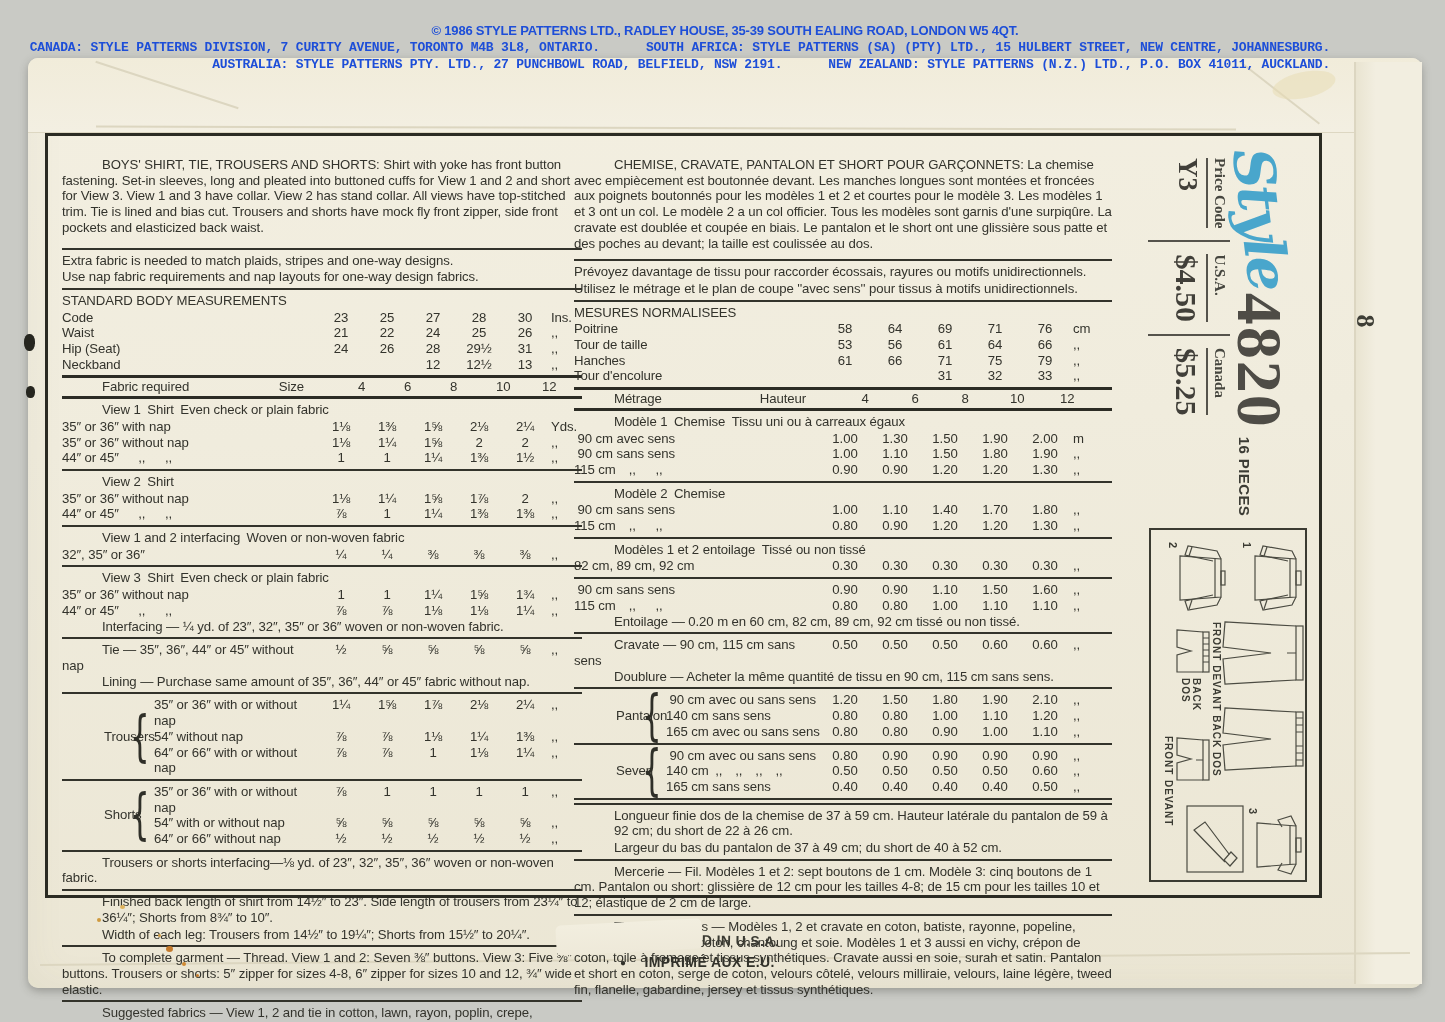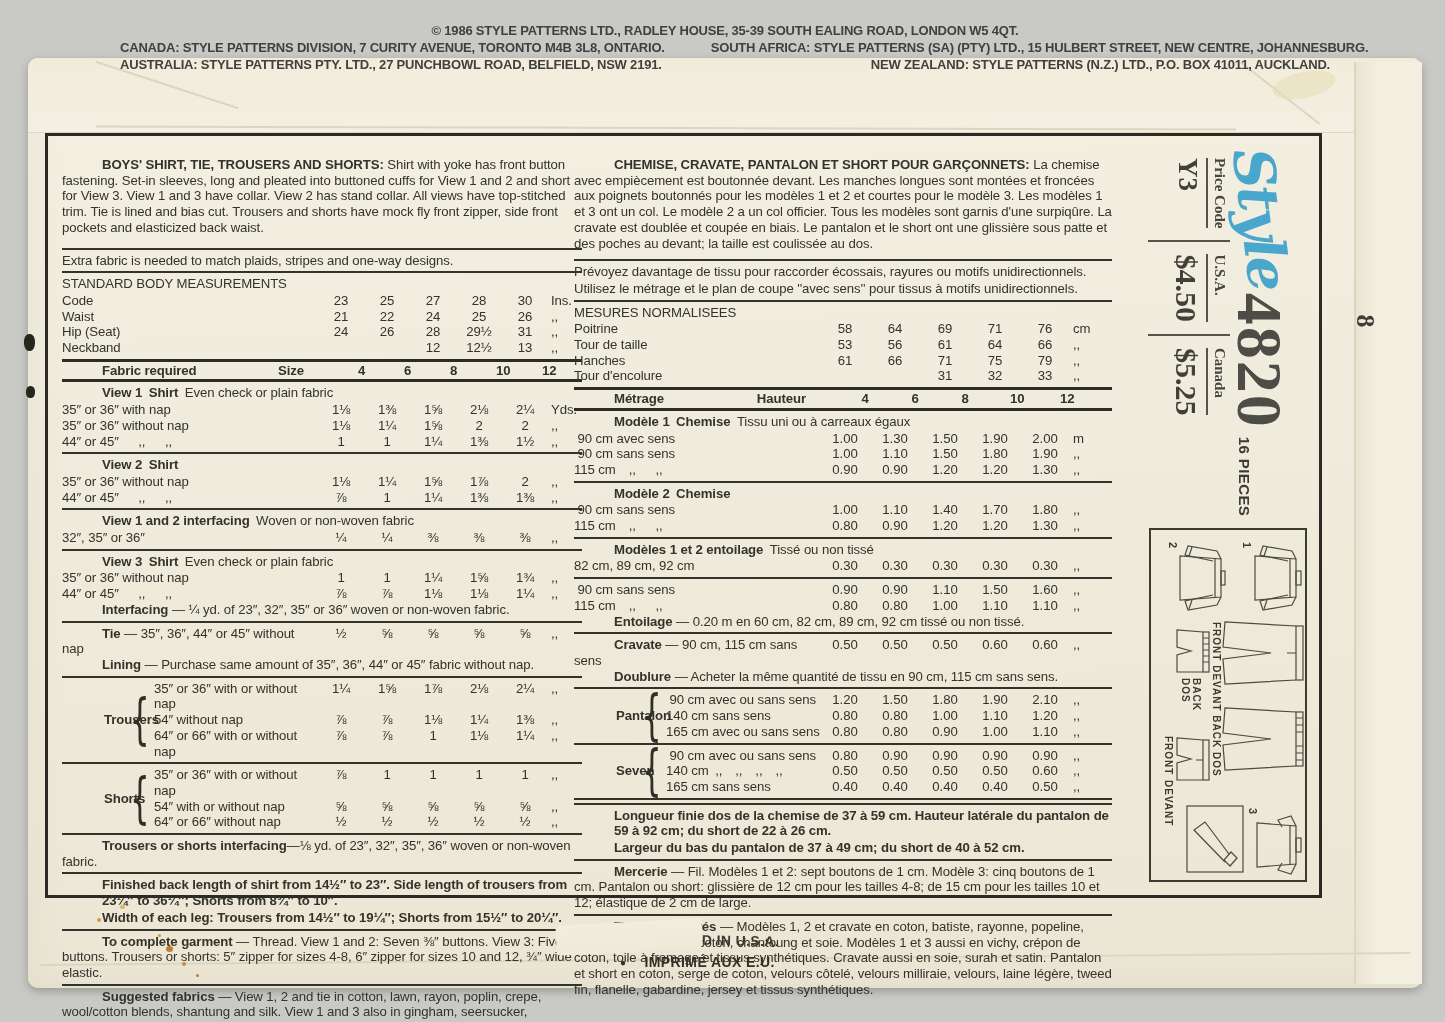--- a/index.html
+++ b/index.html
@@ -7,28 +7,28 @@
   .envelope{position:absolute;left:28px;top:58px;width:1394px;height:930px;
     background:linear-gradient(178deg,#f3efe1 0%,#f0ecdd 40%,#ebe6d4 100%);
     border-radius:10px;box-shadow:0 3px 9px rgba(60,60,55,.35), inset 0 0 40px rgba(120,110,80,.07);}
   .flapstrip{position:absolute;left:28px;top:58px;width:1394px;height:74px;
     background:linear-gradient(#f1ecda,#f3efe2);border-radius:10px 10px 0 0;
     border-bottom:1px solid #ddd7c2;}
   .rightflap{position:absolute;left:1354px;top:62px;width:66px;height:922px;
     background:linear-gradient(90deg,#e9e4d1,#f2eee0 30%);border-left:2px solid #dcd6c1;}
   .crease{position:absolute;background:#dcd6c0;}
   .header{position:absolute;left:120px;top:22px;width:1210px;text-align:center;
-    font-size:13px;font-weight:700;color:#404040;letter-spacing:-.2px;line-height:17px;}
-  .hline{display:flex;justify-content:space-between;gap:46px;white-space:nowrap;}
+    font-size:13px;font-weight:700;color:#1d4ed8;letter-spacing:-.2px;line-height:17px;}
+  .hline{display:flex;justify-content:flex-end;gap:46px;white-space:nowrap;font-family:Liberation Mono, monospace;}
   .frame{position:absolute;left:45px;top:133px;width:1277px;height:765px;
     border:3px solid #2b2b23;box-sizing:border-box;}
   .col{position:absolute;top:157px;font-size:13.2px;line-height:15.7px;color:#33332c;letter-spacing:-.1px;}
   #col-en{left:62px;width:520px;--lw:256px;--cw:46px;--uw:34px;}
   #col-fr{left:574px;width:538px;--lw:246px;--cw:50px;--uw:40px;}
-  .b{font-weight:700;padding-left:40px;}
+  .b{font-weight:400;padding-left:40px;}
   .p{margin:0 0 1px;}
   .rule{border-top:2px solid #33332b;margin:3px 0 3px;}
   .trow{display:grid;grid-template-columns:var(--lw) repeat(5,var(--cw)) var(--uw);min-height:15.7px;}
   .trow .val{text-align:center;}
   .trow .unit{padding-left:3px;}
   .sizebar{border-top:3px solid #2c2c25;border-bottom:3px solid #2c2c25;margin:3px 0;padding:1px 0;}
   .flexlab{display:flex;justify-content:space-between;padding-right:14px;}
   .tgroup{position:relative;}
   .tgroup .lab{padding-left:92px;}
   .gname{position:absolute;left:2px;top:50%;transform:translateY(-50%);}
@@ -91,20 +91,21 @@
     </div>
   </div>
 
   <div class="frame"></div>
 
   <div class="col" id="col-en">
       <div class="p"><span class="b">BOYS' SHIRT, TIE, TROUSERS AND SHORTS: </span><span>Shirt with yoke has front button fastening. Set-in sleeves, long and pleated into buttoned cuffs for View 1 and 2 and short for View 3. View 1 and 3 have collar. View 2 has stand collar. All views have top-stitched trim. Tie is lined and bias cut. Trousers and shorts have mock fly front zipper, side front pockets and elasticized back waist.</span></div>
       <div style="height: 8px;"></div>
       <div class="rule"></div>
       <div class="p">Extra fabric is needed to match plaids, stripes and one-way designs.</div>
+      <div class="p">Use nap fabric requirements and nap layouts for one-way design fabrics.</div>
       <div class="rule"></div>
       <div class="p">STANDARD BODY MEASUREMENTS</div>
       <div class="trow">
         <div class="lab">Code</div>
         <div class="val">23</div>
         <div class="val">25</div>
         <div class="val">27</div>
         <div class="val">28</div>
         <div class="val">30</div>
         <div class="unit">Ins.</div>

